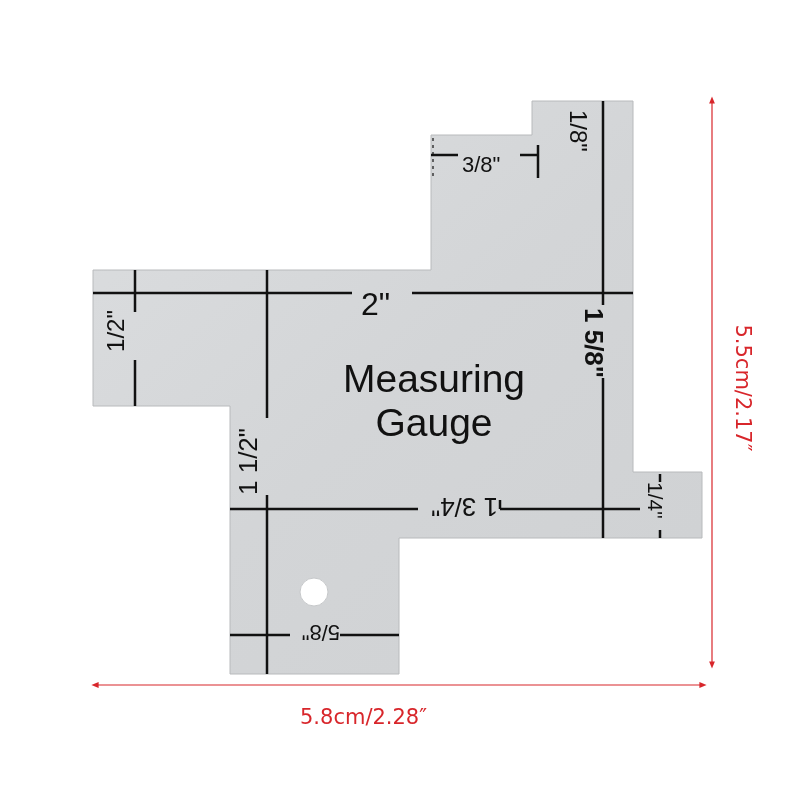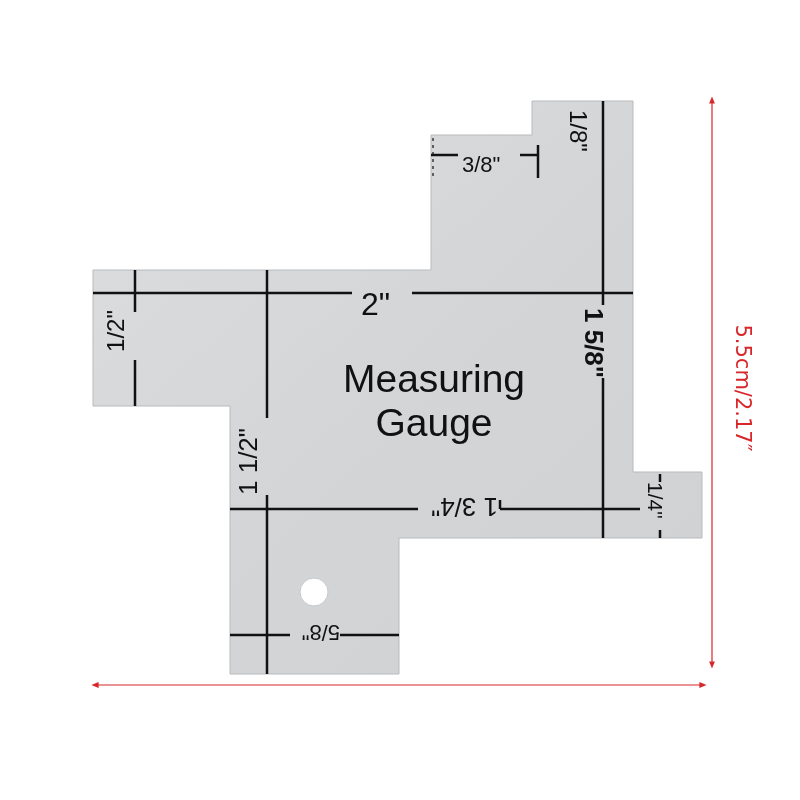--- a/index.html
+++ b/index.html
@@ -82,14 +82,15 @@
     <text class="gauge-text" font-size="26" transform="translate(498,498) rotate(180)">1 3/4"</text>
 
     <text class="gauge-text" font-size="21" transform="translate(648,482) rotate(90)">1/4"</text>
 
     <text class="gauge-text" font-size="22" transform="translate(340,625) rotate(180)">5/8"</text>
 
     <line x1="95" y1="685" x2="703" y2="685" stroke="#d8262b" stroke-width="1.2" marker-start="url(#arrow)" marker-end="url(#arrow)"></line>
     <line x1="712" y1="100" x2="712" y2="665" stroke="#d8262b" stroke-width="1.2" marker-start="url(#arrow)" marker-end="url(#arrow)"></line>
   </svg>
 
+  <div class="dim-label dim-width">5.8cm/2.28″</div>
   <div class="dim-label dim-height">5.5cm/2.17″</div>
 </div>
 
 </body></html>

